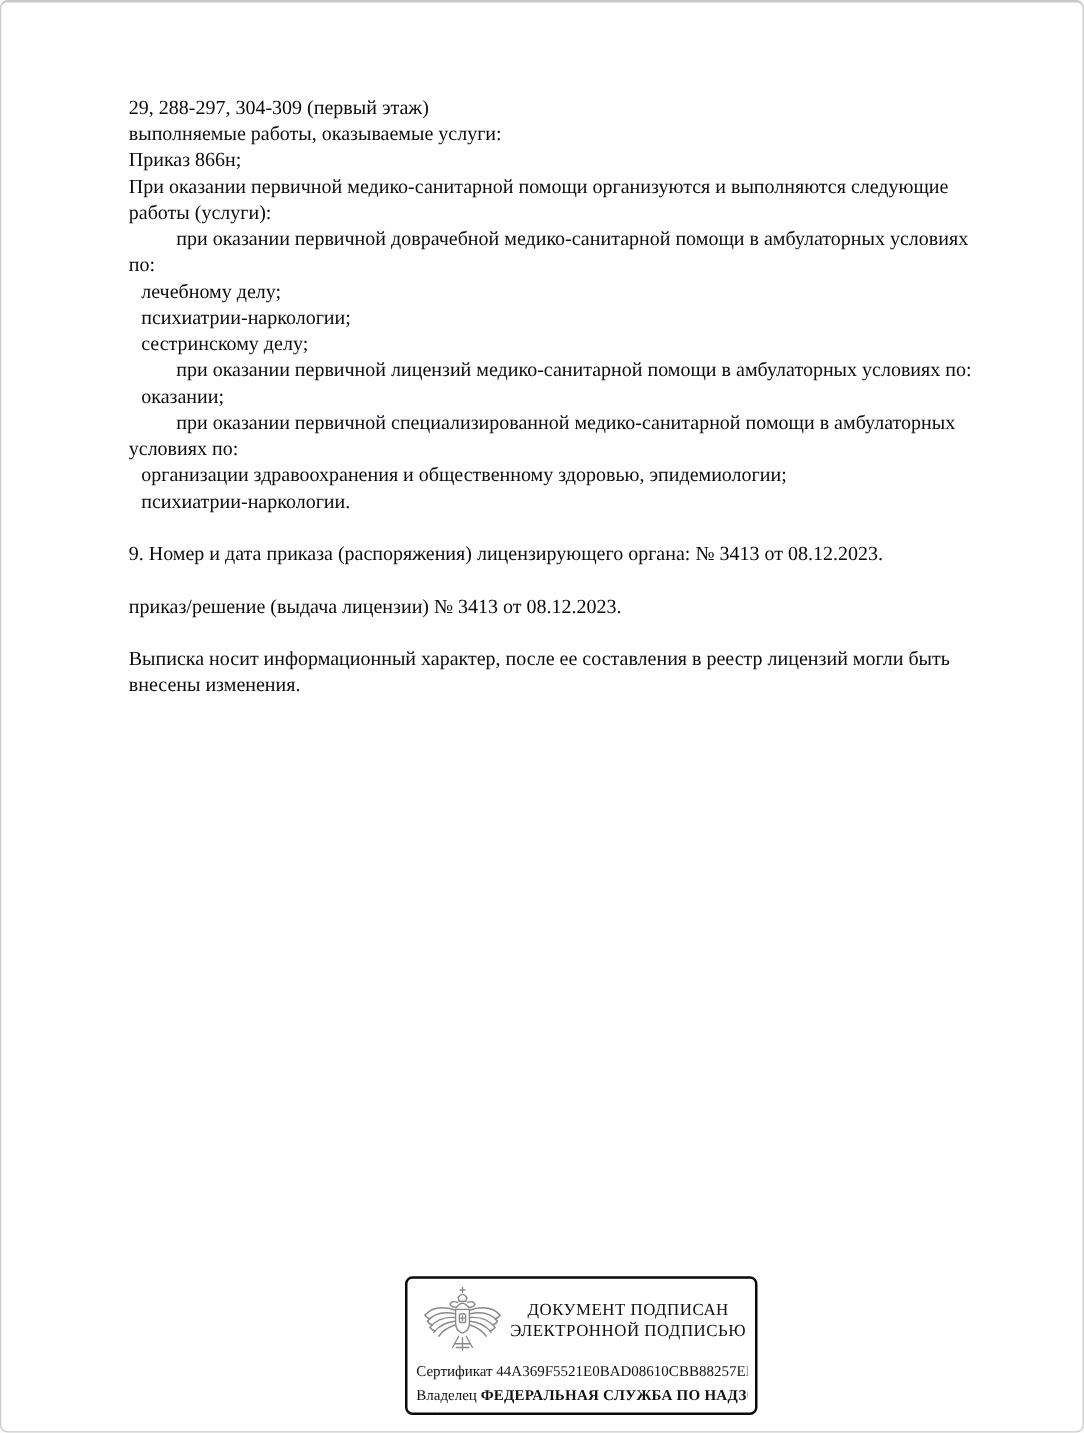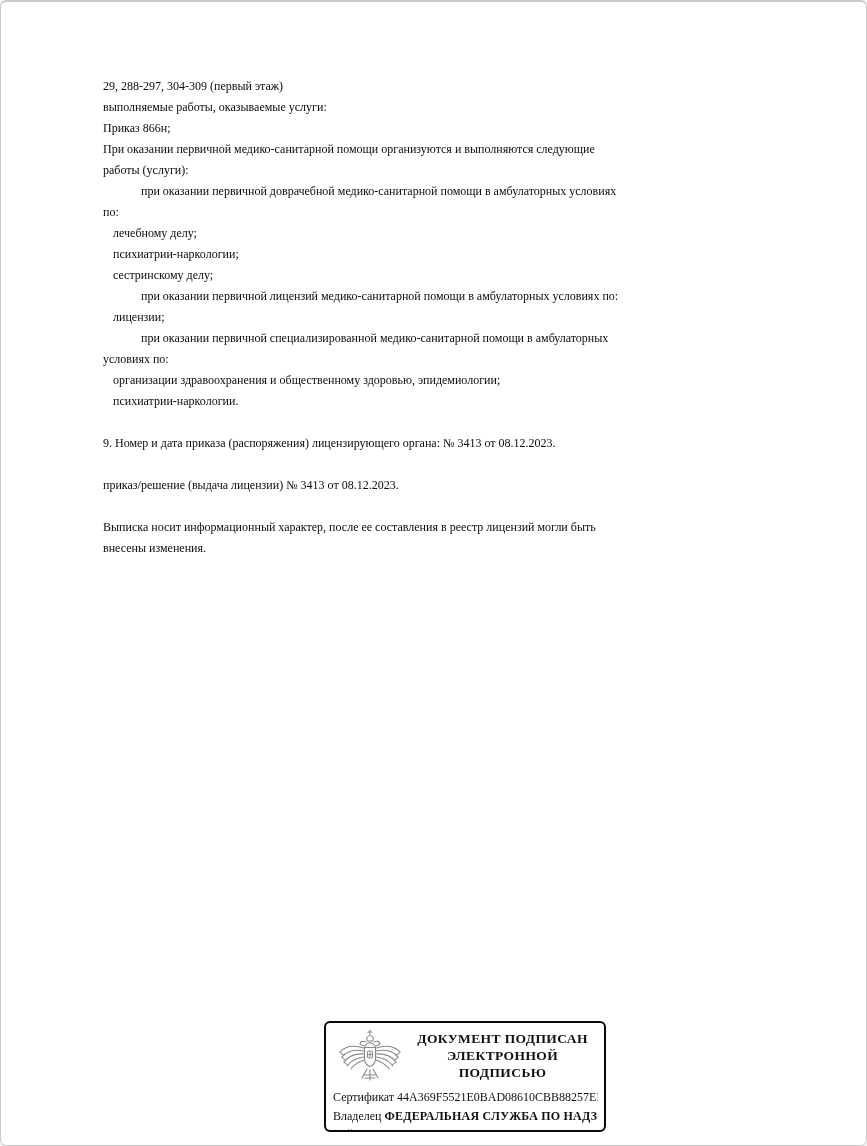--- a/index.html
+++ b/index.html
@@ -23,21 +23,21 @@
     border: 1px solid #c9c9c9;
     border-top-width: 2px;
     border-radius: 6px;
   }
   .content {
     position: absolute;
     left: 102px;
     top: 74px;
     width: 714px;
     color: #0b0b10;
-    font-size: 12px;
+    font-size: 16px;
     line-height: 21px;
     white-space: nowrap;
   }
   .ln { min-height: 21px; }
   .ln.i1 { padding-left: 6px; margin-left: 32px; }
   .ln.i2 { padding-left: 10px; }
 
   .stamp {
     position: absolute;
     left: 323px;
@@ -49,21 +49,20 @@
     border: 2px solid #0a0a0a;
     border-radius: 6px;
     padding: 5px 6px 0 7px;
     overflow: hidden;
     color: #111111;
   }
   .stamp-top {
     display: flex;
     align-items: center;
     height: 55px;
-    font-weight: bold;
   }
   .emblem {
     width: 74px;
     display: flex;
     justify-content: center;
     align-items: center;
   }
   .stamp-title {
     flex: 1;
     text-align: center;
@@ -90,21 +89,21 @@
       <div class="ln i0">выполняемые работы, оказываемые услуги:</div>
       <div class="ln i0">Приказ 866н;</div>
       <div class="ln i0">При оказании первичной медико-санитарной помощи организуются и выполняются следующие</div>
       <div class="ln i0">работы (услуги):</div>
       <div class="ln i1">при оказании первичной доврачебной медико-санитарной помощи в амбулаторных условиях</div>
       <div class="ln i0">по:</div>
       <div class="ln i2">лечебному делу;</div>
       <div class="ln i2">психиатрии-наркологии;</div>
       <div class="ln i2">сестринскому делу;</div>
       <div class="ln i1">при оказании первичной лицензий медико-санитарной помощи в амбулаторных условиях по:</div>
-      <div class="ln i2">лицензии;</div>
+      <div class="ln i2">оказании;</div>
       <div class="ln i1">при оказании первичной специализированной медико-санитарной помощи в амбулаторных</div>
       <div class="ln i0">условиях по:</div>
       <div class="ln i2">организации здравоохранения и общественному здоровью, эпидемиологии;</div>
       <div class="ln i2">психиатрии-наркологии.</div>
       <div class="ln i0"></div>
       <div class="ln i0">9. Номер и дата приказа (распоряжения) лицензирующего органа: № 3413 от 08.12.2023.</div>
       <div class="ln i0"></div>
       <div class="ln i0">приказ/решение (выдача лицензии) № 3413 от 08.12.2023.</div>
       <div class="ln i0"></div>
       <div class="ln i0">Выписка носит информационный характер, после ее составления в реестр лицензий могли быть</div>

